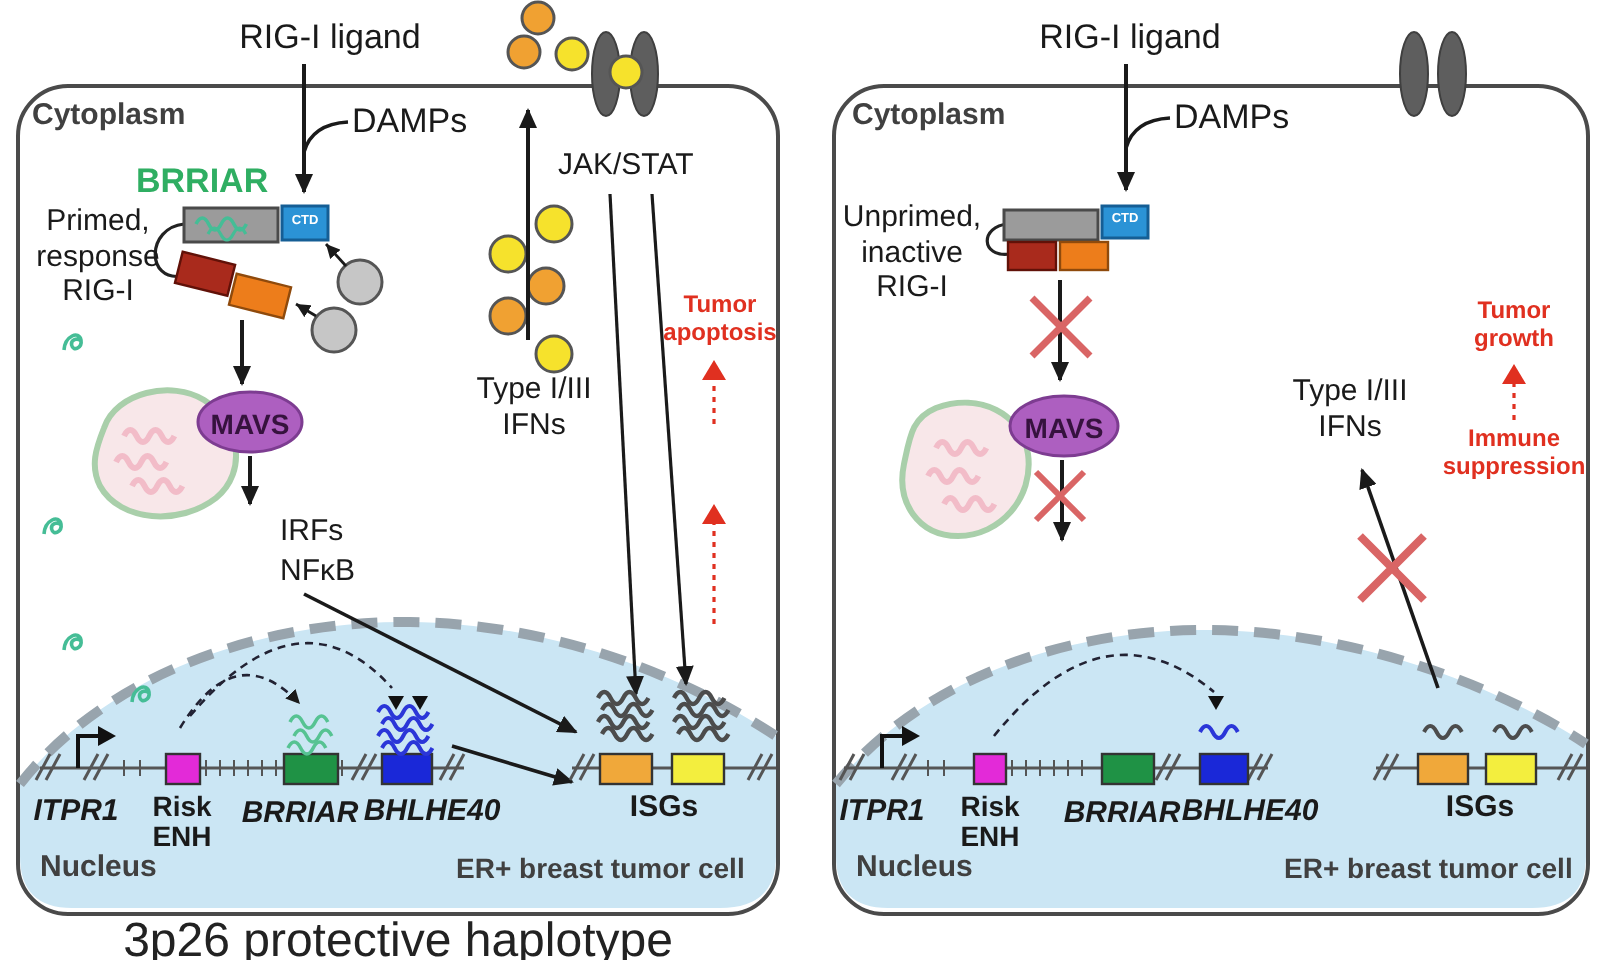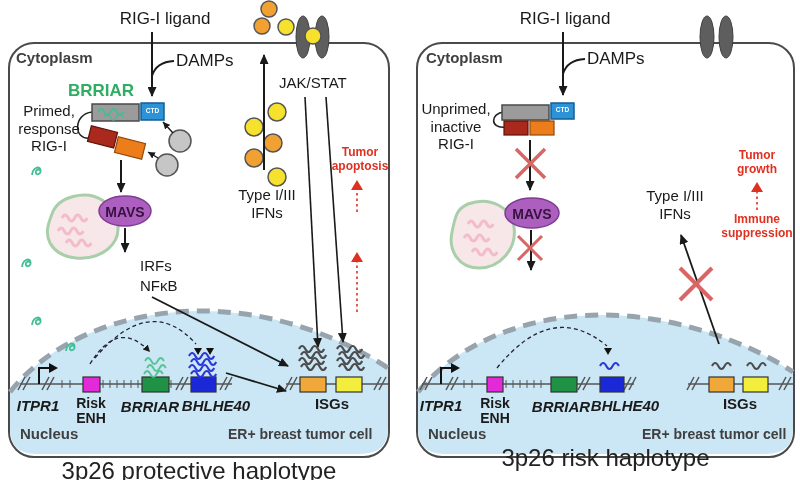--- a/index.html
+++ b/index.html
@@ -274,15 +274,14 @@
   <div class="lbl red c" style="left:716px;top:212px;width:82px;">Immune
 suppression</div>
   <div class="lbl it genelbl c" style="left:414px;top:397px;width:54px;">ITPR1</div>
   <div class="lbl b c sm14" style="left:475px;top:396px;width:40px;line-height:1.05;">Risk
 ENH</div>
   <div class="lbl it genelbl c" style="left:528px;top:398px;width:66px;">BRRIAR</div>
   <div class="lbl it genelbl c" style="left:588px;top:397px;width:74px;">BHLHE40</div>
   <div class="lbl b c genelbl" style="left:716px;top:395px;width:48px;">ISGs</div>
   <div class="lbl gray" style="left:428px;top:425px;">Nucleus</div>
   <div class="lbl gray sm14" style="left:642px;top:426px;">ER+ breast tumor cell</div>
-  <div class="lbl cap c" style="left:416px;top:444px;width:379px;">3p26 risk haplotype</div>
 
 </div>
 
 </body></html>

